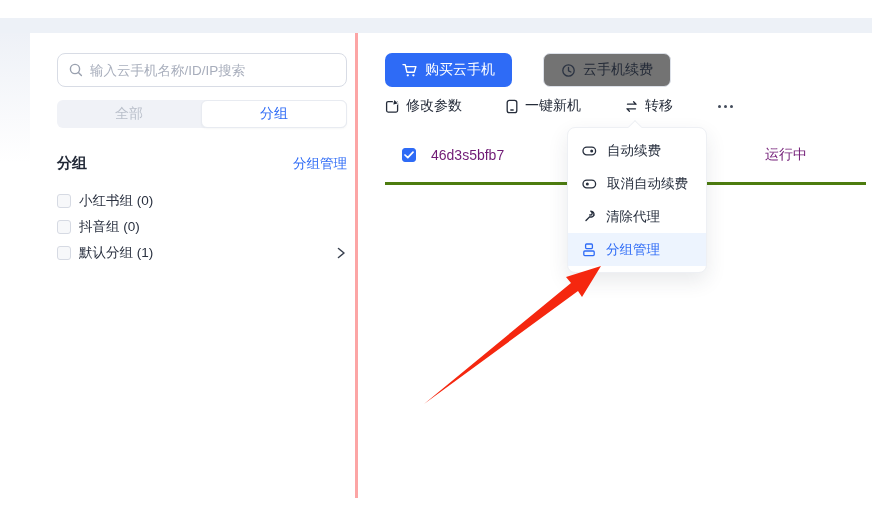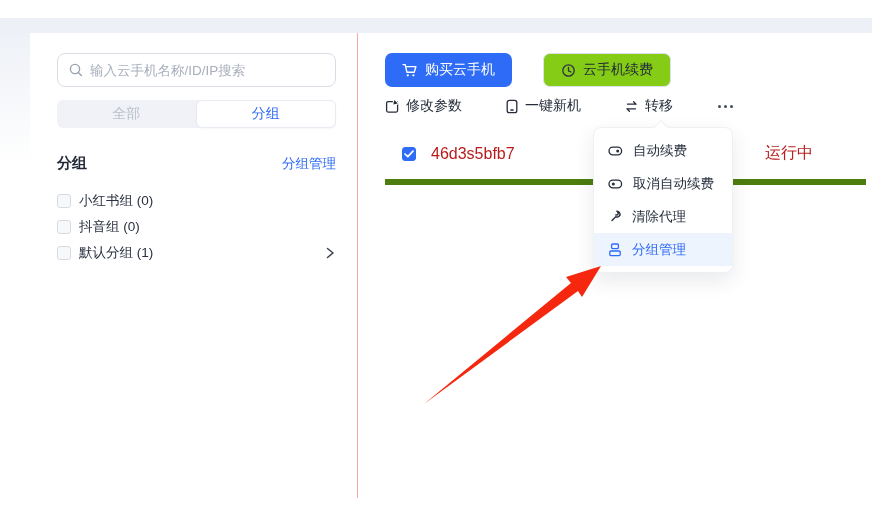--- a/index.html
+++ b/index.html
@@ -12,21 +12,21 @@
   :root { --accent:#2e6bf6; --arrow:#f5270f; }
 
   .topband { position:absolute; left:0; top:18px; width:872px; height:15px; background:#edf1f7; }
   .gutter  { position:absolute; left:0; top:33px; width:30px; bottom:0;
              background:linear-gradient(180deg,#eef1f7 0,#ffffff 130px); }
   .card { position:absolute; left:30px; top:33px; right:0; bottom:0;
           background:#fff; border-radius:12px 0 0 0; }
 
   
   .left-panel { position:absolute; left:0; top:0; bottom:17px; width:328px;
-                border-right:1px solid #fca5a5; padding:20px 21px 0 27px; }
+                border-right:3px solid #fca5a5; padding:20px 8px 0 27px; }
   .searchbox { position:relative; height:34px; }
   .searchbox input { width:100%; height:34px; border:1px solid #d8dce5; border-radius:8px;
                      padding:0 10px 0 32px; font-size:13.5px; color:#5a6270; outline:none;
                      font-family:inherit; background:#fff; }
   .searchbox input::placeholder { color:#a8aebc; }
   .search-ic { position:absolute; left:11px; top:9px; }
 
   .tabs { margin-top:13px; height:28px; background:#f0f2f7; border-radius:6px;
           display:flex; padding:0; }
   .tab { flex:1; display:flex; align-items:center; justify-content:center;
@@ -43,36 +43,36 @@
   .cb { width:14px; height:14px; border:1px solid #d6dae3; border-radius:3px; background:#f7f8fa; flex:0 0 auto; }
   .cb.checked { background:var(--accent); border-color:var(--accent); display:flex; align-items:center; justify-content:center; }
   .group-item .spacer { flex:1; }
 
   
   .right-panel { position:absolute; left:328px; top:0; right:0; bottom:0; padding:20px 6px 0 27px; }
   .btn-row { display:flex; gap:31px; }
   .btn { height:34px; display:inline-flex; align-items:center; gap:7px; border-radius:7px;
          font-size:14px; padding:0 17px; cursor:pointer; }
   .btn.primary { background:var(--accent); color:#fff; border:none; }
-  .btn.ghost { background:#84cc16; color:#232a37; border:1px solid #dde1e9; }
+  .btn.ghost { background:#737373; color:#232a37; border:1px solid #dde1e9; }
 
   .toolbar { margin-top:9px; height:20px; display:flex; align-items:center; gap:43px;font-family:Liberation Serif, serif; }
   .tool { display:inline-flex; align-items:center; gap:6px; font-size:14px; color:#252c3a; cursor:pointer; }
   .dots { display:inline-flex; gap:3px; align-items:center; padding:4px 2px; cursor:pointer; }
   .dots i { width:3px; height:3px; border-radius:50%; background:#434b5a; }
 
   .table { margin-top:12px; }
   .t-head { display:grid; grid-template-columns:46px 334px 1fr; align-items:center;
             height:40px; background:#f5f6f9; color:#a3aab8; font-size:14px; }
   .t-row  { display:grid; grid-template-columns:46px 334px 1fr; align-items:center;
-            height:57px; border-bottom:6px solid #4d7c0f; font-size:16px; color:#b91c1c; }
+            height:57px; border-bottom:3px solid #4d7c0f; font-size:14px; color:#701a75; }
   .cell-cb { padding-left:17px; }
 
   
-  .dropdown { position:absolute; left:593px; top:127px; width:140px; z-index:20;
+  .dropdown { position:absolute; left:567px; top:127px; width:140px; z-index:20;
               background:#fff; border:1px solid #eef0f4; border-radius:8px;
               box-shadow:0 8px 20px rgba(40,50,70,.10); padding:6px 0; }
   .dropdown .caret { position:absolute; top:-6px; left:62px; width:10px; height:10px;
               background:#fff; border-left:1px solid #eef0f4; border-top:1px solid #eef0f4;
               transform:rotate(45deg); }
   .dd-item { height:33px; display:flex; align-items:center; gap:10px; padding:0 14px;
              font-size:13.5px; color:#262e3d; cursor:pointer; }
   .dd-item.active { background:#edf4fe; color:var(--accent); }
 
   .arrow-layer { position:absolute; inset:0; z-index:30; pointer-events:none; }

